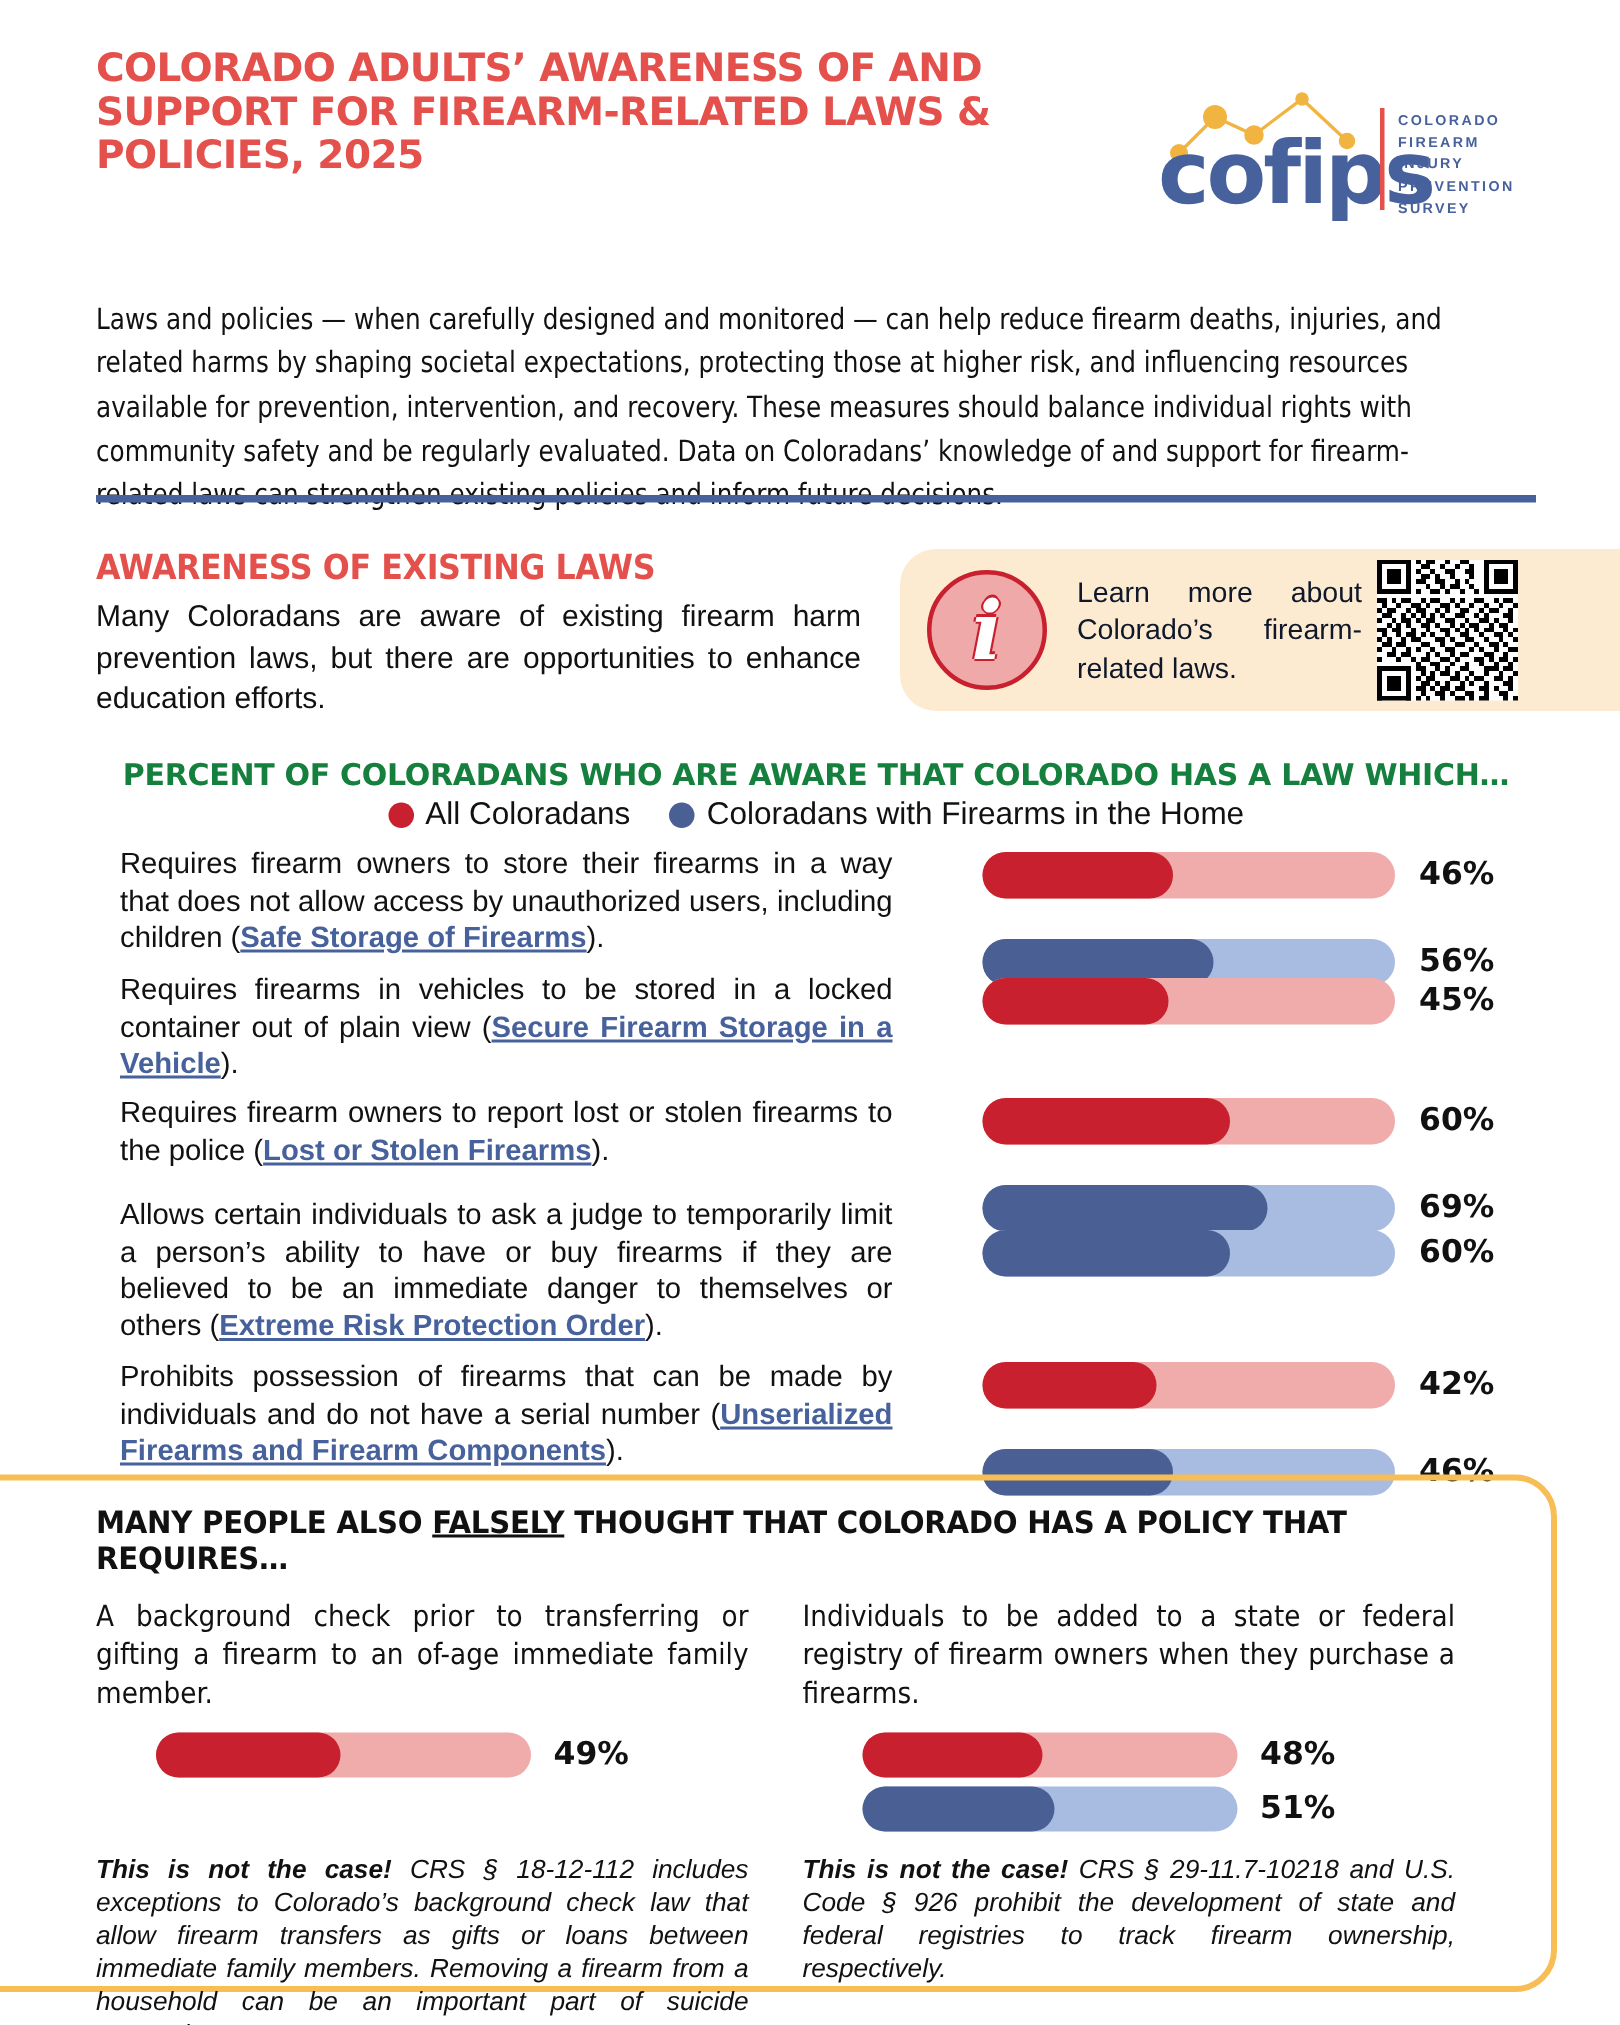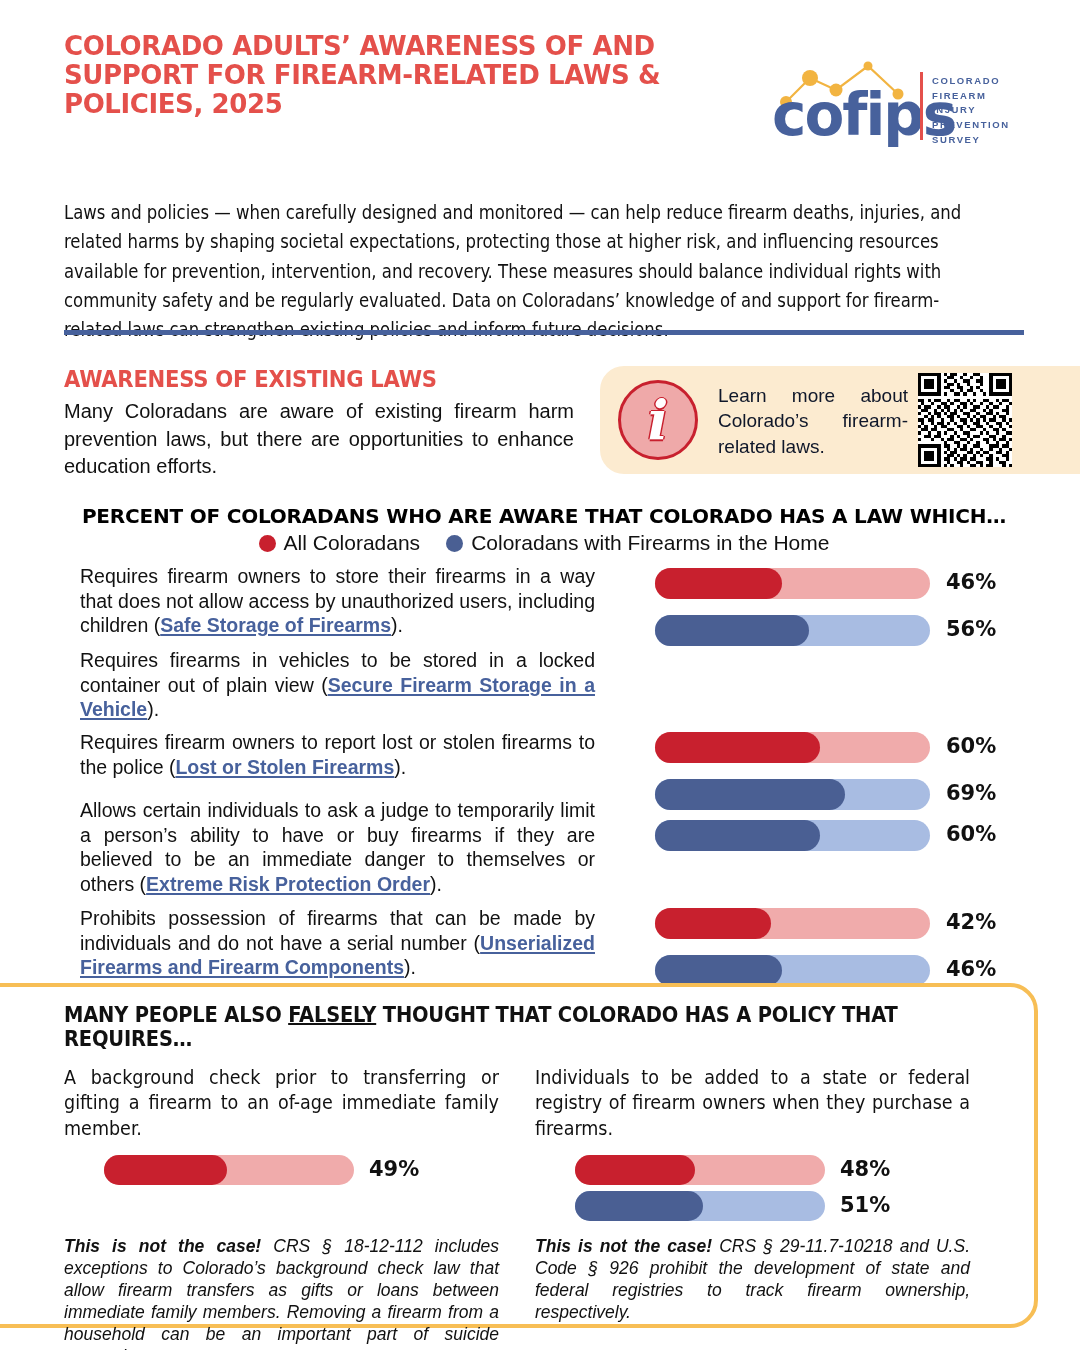--- a/index.html
+++ b/index.html
@@ -82,21 +82,21 @@
   .info-text {
     position: absolute; left: 118px; top: 17px; width: 190px;
     font-size: 19px; line-height: 1.34; color: #0f172a; text-align: justify;
   }
   .qr { position: absolute; left: 316px; top: 7px; width: 98px; height: 94px; }
 
   
   .chart-title {
     position: absolute; left: 64px; top: 504px; width: 960px; text-align: center;
     font-family: "DejaVu Sans", sans-serif;
-    font-weight: 700; font-size: 20px; color: #000000; letter-spacing: -0.2px;
+    font-weight: 700; font-size: 20px; color: #15803d; letter-spacing: -0.2px;
   }
   .legend {
     position: absolute; left: 64px; top: 531px; width: 960px;
     display: flex; justify-content: center; align-items: center; gap: 26px;
     font-size: 21px; color: #111;
   }
   .legend-item { display: flex; align-items: center; gap: 8px; }
   .dot { width: 17px; height: 17px; border-radius: 50%; display: inline-block; }
 
   
@@ -104,21 +104,21 @@
   .row { position: relative; width: 1080px; }
   .row-label {
     position: absolute; left: 80px; width: 515px;
     font-size: 19.5px; line-height: 1.26; color: #111; text-align: justify;
   }
   .row-label .lnk {
     color: #47619C; font-weight: 700; text-decoration: underline;
     text-decoration-thickness: 2px; text-underline-offset: 2px;
   }
   .bars { position: absolute; left: 655px; width: 400px; }
-  .bar-line { position: relative; height: 46px; margin-bottom: 1px; }
+  .bar-line { position: relative; height: 46px; margin-bottom: 12px; }
   .track {
     position: absolute; left: 0; top: 0; width: 275px; height: 31px;
     border-radius: 16px;
   }
   .fill { position: absolute; left: 0; top: 0; height: 31px; border-radius: 16px; }
   .pct {
     position: absolute; left: 291px; top: 2px;
     font-family: "DejaVu Sans", sans-serif;
     font-weight: 700; font-size: 21px; color: #111;
   }
@@ -446,20 +446,25 @@
           <div class="bar-line">
             <div class="track" style="background: rgb(168, 188, 226);"></div>
             <div class="fill" style="background: rgb(74, 95, 147); width: 154px;"></div>
             <div class="pct">56%</div>
           </div>
         </div>
       </div>
       <div class="row" style="position: absolute; top: 0px;">
         <div class="row-label" style="top: 88px;">Requires firearms in vehicles to be stored in a locked container out of plain view (<span class="lnk">Secure Firearm Storage in a Vehicle</span>).</div>
         <div class="bars" style="top: 92px;">
+          <div class="bar-line">
+            <div class="track" style="background: rgb(240, 171, 171);"></div>
+            <div class="fill" style="background: rgb(200, 32, 46); width: 124px;"></div>
+            <div class="pct">45%</div>
+          </div>
         </div>
       </div>
       <div class="row" style="position: absolute; top: 0px;">
         <div class="row-label" style="top: 170px;">Requires firearm owners to report lost or stolen firearms to the police (<span class="lnk">Lost or Stolen Firearms</span>).</div>
         <div class="bars" style="top: 172px;">
           <div class="bar-line">
             <div class="track" style="background: rgb(240, 171, 171);"></div>
             <div class="fill" style="background: rgb(200, 32, 46); width: 165px;"></div>
             <div class="pct">60%</div>
           </div>

